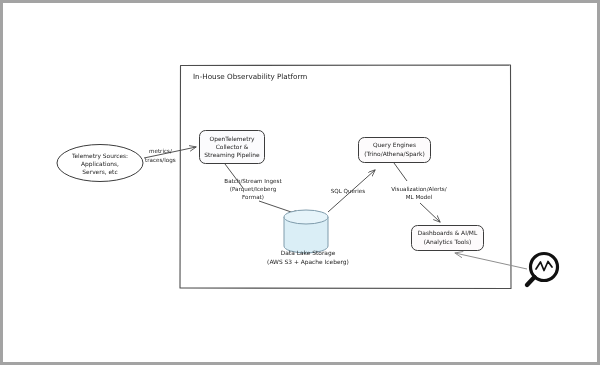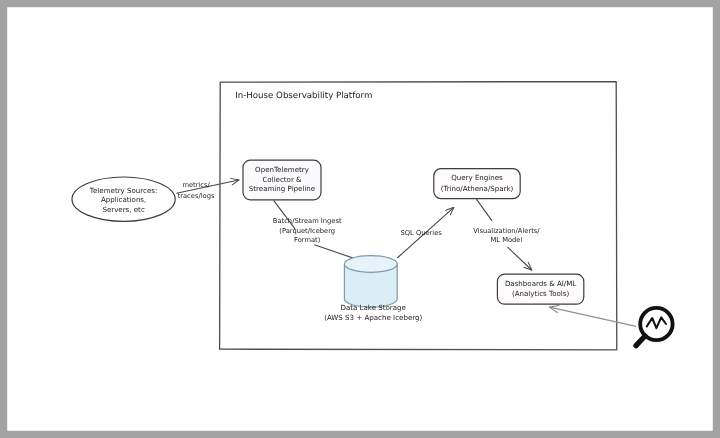--- a/index.html
+++ b/index.html
@@ -6,21 +6,21 @@
   body{
     width:600px;height:365px;
     font-family:"DejaVu Sans",sans-serif;
     overflow:hidden;
   }
   #canvas{
     position:relative;
     width:600px;height:365px;
     box-sizing:border-box;
     background:#ffffff;
-    border:6px solid #a3a3a3;
+    border:3px solid #a3a3a3;
   }
   #canvas svg{
     position:absolute;left:0;top:0;
     width:600px;height:365px;
   }
   .dtext{
     font-family:"DejaVu Sans",sans-serif;
     fill:#1d1d1d;
   }
 </style>

